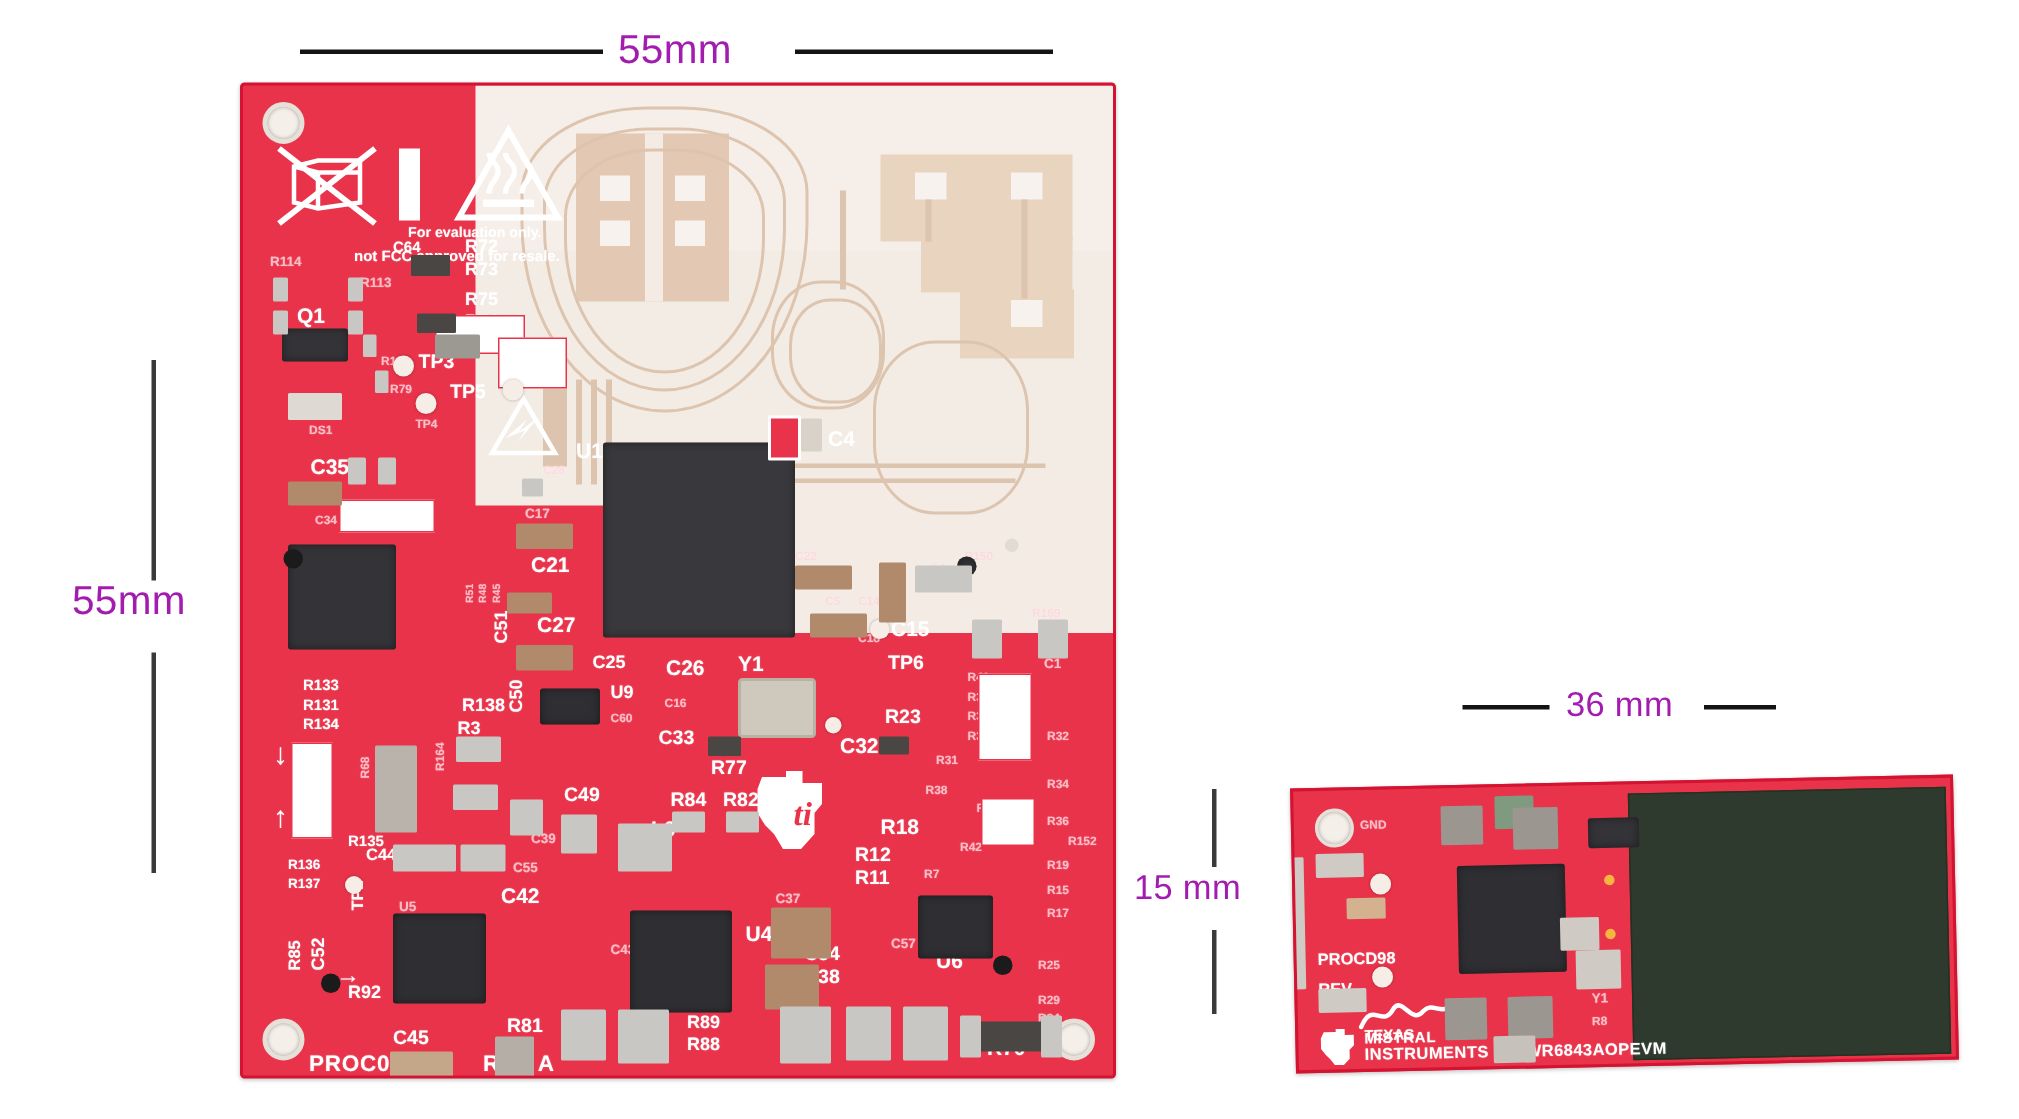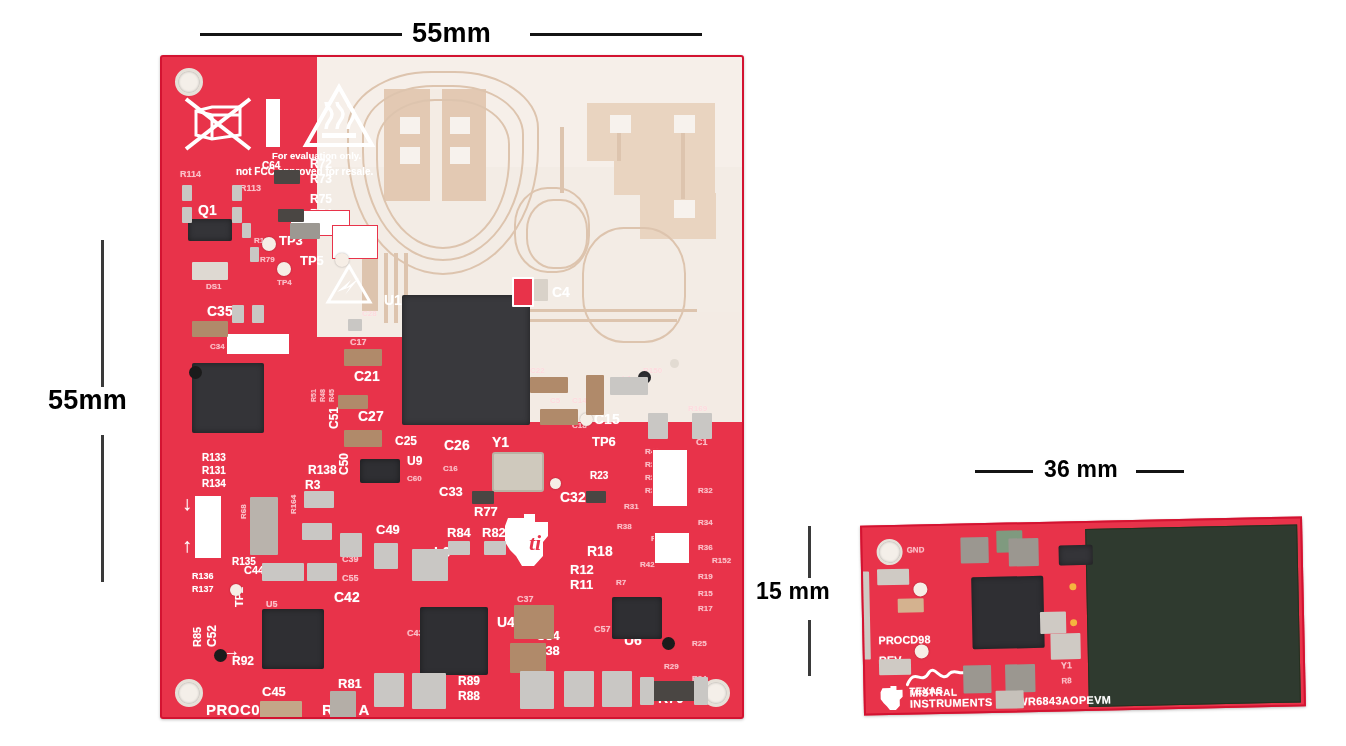--- a/index.html
+++ b/index.html
@@ -6,21 +6,21 @@
   body{
     width:1346px;height:746px;
     background:#ffffff;
     font-family:"Liberation Sans",sans-serif;
     position:relative;overflow:hidden;
   }
   .stage{position:absolute;inset:0;}
 
   
   .dim-label{
-    position:absolute;font-weight:bold;color:#000000;
+    position:absolute;font-weight:normal;color:#a21caf;
     white-space:nowrap;letter-spacing:.2px;
   }
   .rule-h{position:absolute;background:#141414;height:3px;}
   .rule-v{position:absolute;background:#3a3a3a;width:3px;}
 
   
   .board{
     position:absolute;
     background:#e8334a;
     border:2px solid #d31331;
@@ -198,21 +198,21 @@
     <div class="silk" style="left:40px;top:396px;font-size:10px;">R133</div>
     <div class="silk" style="left:40px;top:409px;font-size:10px;">R131</div>
     <div class="silk" style="left:40px;top:422px;font-size:10px;">R134</div>
     <div class="silk" style="left:42px;top:500px;font-size:10px;padding-left:28px;">R135</div>
     <div class="silk" style="left:30px;top:515px;font-size:9px;">R136</div>
     <div class="silk" style="left:30px;top:528px;font-size:9px;">R137</div>
     <div class="silk vert" style="left:30px;top:590px;font-size:11px;">R85</div>
     <div class="silk vert" style="left:44px;top:590px;font-size:12px;">C52</div>
     <div class="silk vert" style="left:72px;top:550px;font-size:11px;">TP2</div>
     <div class="silk" style="left:82px;top:508px;font-size:11px;">C44</div>
-    <div class="silk dim" style="left:180px;top:498px;font-size:9px;">C39</div>
+    <div class="silk dim" style="left:192px;top:498px;font-size:9px;">C39</div>
     <div class="silk dim" style="left:180px;top:517px;font-size:9px;">C55</div>
     <div class="silk" style="left:172px;top:533px;font-size:14px;">C42</div>
     <div class="silk dim" style="left:104px;top:543px;font-size:9px;">U5</div>
     <div class="silk" style="left:70px;top:598px;font-size:12px;">R92</div>
     <div class="silk" style="left:100px;top:628px;font-size:13px;">C45</div>
     <div class="silk" style="left:176px;top:620px;font-size:13px;">R81</div>
     <div class="silk dim" style="left:218px;top:636px;font-size:9px;">C47</div>
     <div class="silk" style="left:255px;top:632px;font-size:14px;">L5</div>
     <div class="silk" style="left:296px;top:618px;font-size:12px;">R89</div>
     <div class="silk" style="left:296px;top:633px;font-size:12px;">R88</div>
@@ -234,21 +234,21 @@
     <div class="silk dim" style="left:368px;top:310px;font-size:8px;">C22</div>
     <div class="silk dim" style="left:388px;top:340px;font-size:8px;">C5</div>
     <div class="silk dim" style="left:410px;top:340px;font-size:8px;">C14</div>
     <div class="silk dim" style="left:410px;top:365px;font-size:8px;">C18</div>
     <div class="silk" style="left:432px;top:355px;font-size:14px;">C15</div>
     <div class="silk" style="left:430px;top:378px;font-size:13px;">TP6</div>
     <div class="silk dim" style="left:460px;top:318px;font-size:8px;">L1</div>
     <div class="silk dim" style="left:481px;top:310px;font-size:8px;">R150</div>
     <div class="silk dim" style="left:526px;top:348px;font-size:8px;">R169</div>
     <div class="silk dim" style="left:534px;top:381px;font-size:9px;">C1</div>
-    <div class="silk" style="left:428px;top:414px;font-size:10px;">R23</div>
+    <div class="silk" style="left:428px;top:414px;font-size:13px;">R23</div>
     <div class="silk" style="left:398px;top:433px;font-size:14px;">C32</div>
     <div class="silk dim" style="left:483px;top:391px;font-size:8px;">R41</div>
     <div class="silk dim" style="left:483px;top:404px;font-size:8px;">R39</div>
     <div class="silk dim" style="left:483px;top:417px;font-size:8px;">R35</div>
     <div class="silk dim" style="left:483px;top:430px;font-size:8px;">R33</div>
     <div class="silk dim" style="left:536px;top:430px;font-size:8px;">R32</div>
     <div class="silk dim" style="left:536px;top:462px;font-size:8px;">R34</div>
     <div class="silk dim" style="left:462px;top:446px;font-size:8px;">R31</div>
     <div class="silk dim" style="left:455px;top:466px;font-size:8px;">R38</div>
     <div class="silk dim" style="left:489px;top:478px;font-size:8px;">R22</div>
@@ -262,21 +262,21 @@
     <div class="silk" style="left:408px;top:521px;font-size:13px;">R11</div>
     <div class="silk dim" style="left:454px;top:522px;font-size:8px;">R7</div>
     <div class="silk dim" style="left:478px;top:504px;font-size:8px;">R42</div>
     <div class="silk dim" style="left:355px;top:538px;font-size:9px;">C37</div>
     <div class="silk" style="left:335px;top:558px;font-size:14px;">U4</div>
     <div class="silk" style="left:374px;top:572px;font-size:13px;">C54</div>
     <div class="silk" style="left:374px;top:587px;font-size:13px;">C38</div>
     <div class="silk dim" style="left:432px;top:568px;font-size:9px;">C57</div>
     <div class="silk" style="left:462px;top:576px;font-size:14px;">U6</div>
     <div class="silk dim" style="left:530px;top:583px;font-size:8px;">R25</div>
-    <div class="silk dim" style="left:502px;top:606px;font-size:8px;">R29</div>
+    <div class="silk dim" style="left:530px;top:606px;font-size:8px;">R29</div>
     <div class="silk dim" style="left:530px;top:618px;font-size:8px;">R94</div>
     <div class="silk" style="left:366px;top:632px;font-size:14px;">L4</div>
     <div class="silk" style="left:408px;top:632px;font-size:13px;">C40</div>
     <div class="silk" style="left:446px;top:632px;font-size:13px;">C41</div>
     <div class="silk" style="left:496px;top:634px;font-size:14px;">R70</div>
 
     <div class="silk" style="left:44px;top:645px;font-size:15px;letter-spacing:.5px;">PROC075</div>
     <div class="silk" style="left:160px;top:645px;font-size:15px;letter-spacing:.5px;">REV A</div>
 
     <div class="ti-logo" style="left:340px;top:455px;width:52px;height:58px;">

